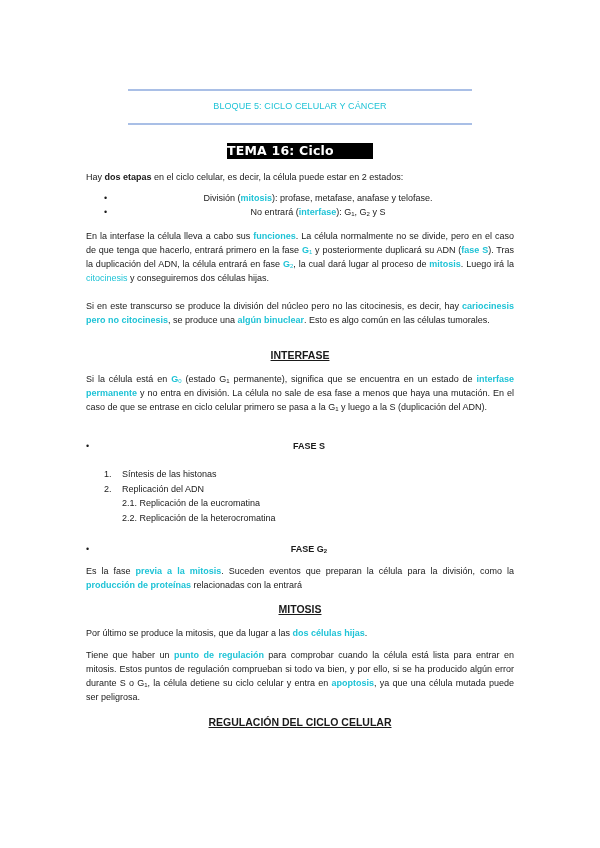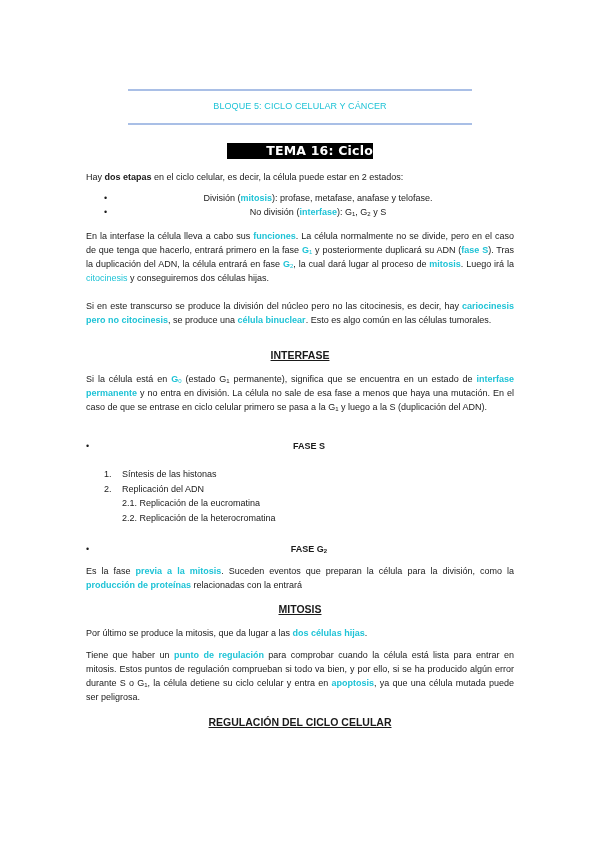--- a/index.html
+++ b/index.html
@@ -4,21 +4,21 @@
 <style>
   html, body { margin: 0; padding: 0; background: #ffffff; }
   body { width: 600px; height: 848px; position: relative; overflow: hidden;
          font-family: "Liberation Sans", "DejaVu Sans", sans-serif; color: #1a1a1a; }
   .page { position: absolute; left: 0; top: 0; width: 600px; height: 848px; background: #fff; }
   .hr { position: absolute; left: 128px; width: 344px; height: 2px; background: #a9bfe6; }
   .block-title { position: absolute; left: 0; width: 600px; top: 101px; text-align: center;
                  font-size: 9px; color: #1fc3d6; letter-spacing: 0.1px; }
   .tema { position: absolute; top: 143px; left: 227px; width: 146px; height: 16px;
           background: #000; color: #fff; font-weight: bold; font-size: 12.5px;
-          line-height: 16px; text-align: right; letter-spacing: 0.2px;
+          line-height: 16px; text-align: left; letter-spacing: 0.2px;
           font-family: "DejaVu Sans", sans-serif; }
   .content { position: absolute; left: 86px; width: 428px; font-size: 9px; line-height: 14px; }
   p { margin: 0; text-align: justify; }
   .hl { color: #1fc3d6; }
   .b { font-weight: bold; }
   .sec { position: absolute; left: 0; width: 600px; text-align: center; font-size: 10.5px;
          font-weight: bold; text-decoration: underline; color: #1a1a1a; }
   ul.bul { margin: 0; padding: 0; list-style: none; text-align: center; }
   ul.bul li { position: relative; padding-left: 36px; }
   ul.bul li::before { content: "•"; position: absolute; left: 18px; top: 0; }
@@ -35,30 +35,30 @@
   <div class="hr" style="top:123px"></div>
 
   <div class="tema">TEMA 16: Ciclo celular</div>
 
   <div class="content" style="top:170px">
     <p><span>Hay </span><span class="b">dos etapas</span><span> en el ciclo celular, es decir, la célula puede estar en 2 estados:</span></p>
   </div>
   <div class="content" style="top:191px">
     <ul class="bul">
       <li><span>División (</span><span class="hl b">mitosis</span><span>): profase, metafase, anafase y telofase.</span></li>
-      <li><span>No división (</span><span class="hl b">interfase</span><span>): G</span><sub>1</sub><span>, G</span><sub>2</sub><span> y S</span></li>
+      <li><span>No entrará (</span><span class="hl b">interfase</span><span>): G</span><sub>1</sub><span>, G</span><sub>2</sub><span> y S</span></li>
     </ul>
   </div>
 
   <div class="content" style="top:229px">
     <p><span>En la interfase la célula lleva a cabo sus </span><span class="hl b">funciones</span><span>. La célula normalmente no se divide, pero en el caso de que tenga que  hacerlo, entrará primero en la fase </span><span class="hl b">G</span><sub class="hl">1</sub><span> y posteriormente duplicará su ADN (</span><span class="hl b">fase S</span><span>). Tras la duplicación del ADN, la célula entrará en fase </span><span class="hl b">G</span><sub class="hl">2</sub><span>, la cual dará lugar al proceso de </span><span class="hl b">mitosis</span><span>. Luego irá la </span><span class="hl">citocinesis</span><span> y conseguiremos dos células hijas.</span></p>
   </div>
 
   <div class="content" style="top:299px">
-    <p><span>Si en este transcurso se produce la división del núcleo pero no las citocinesis, es decir, hay </span><span class="hl b">cariocinesis pero no citocinesis</span><span>, se produce una </span><span class="hl b">célula binuclear</span><span>. Esto es algo común en las células tumorales.</span></p>
+    <p><span>Si en este transcurso se produce la división del núcleo pero no las citocinesis, es decir, hay </span><span class="hl b">cariocinesis pero no citocinesis</span><span>, se produce una </span><span class="hl b">algún binuclear</span><span>. Esto es algo común en las células tumorales.</span></p>
   </div>
 
   <div class="sec" style="top:349px">INTERFASE</div>
 
   <div class="content" style="top:372px">
     <p><span>Si la célula está en </span><span class="hl b">G</span><sub class="hl">0</sub><span> (estado G</span><sub>1</sub><span> permanente), significa que se encuentra en un estado de </span><span class="hl b">interfase permanente</span><span> y no entra en división. La célula no sale de esa fase a menos que haya una mutación. En el caso de que se entrase en ciclo celular primero se pasa a la G</span><sub>1</sub><span> y luego a la S (duplicación del ADN).</span></p>
   </div>
 
   <div class="content" style="top:439px">
     <ul class="bul" style="margin-left:-18px">

